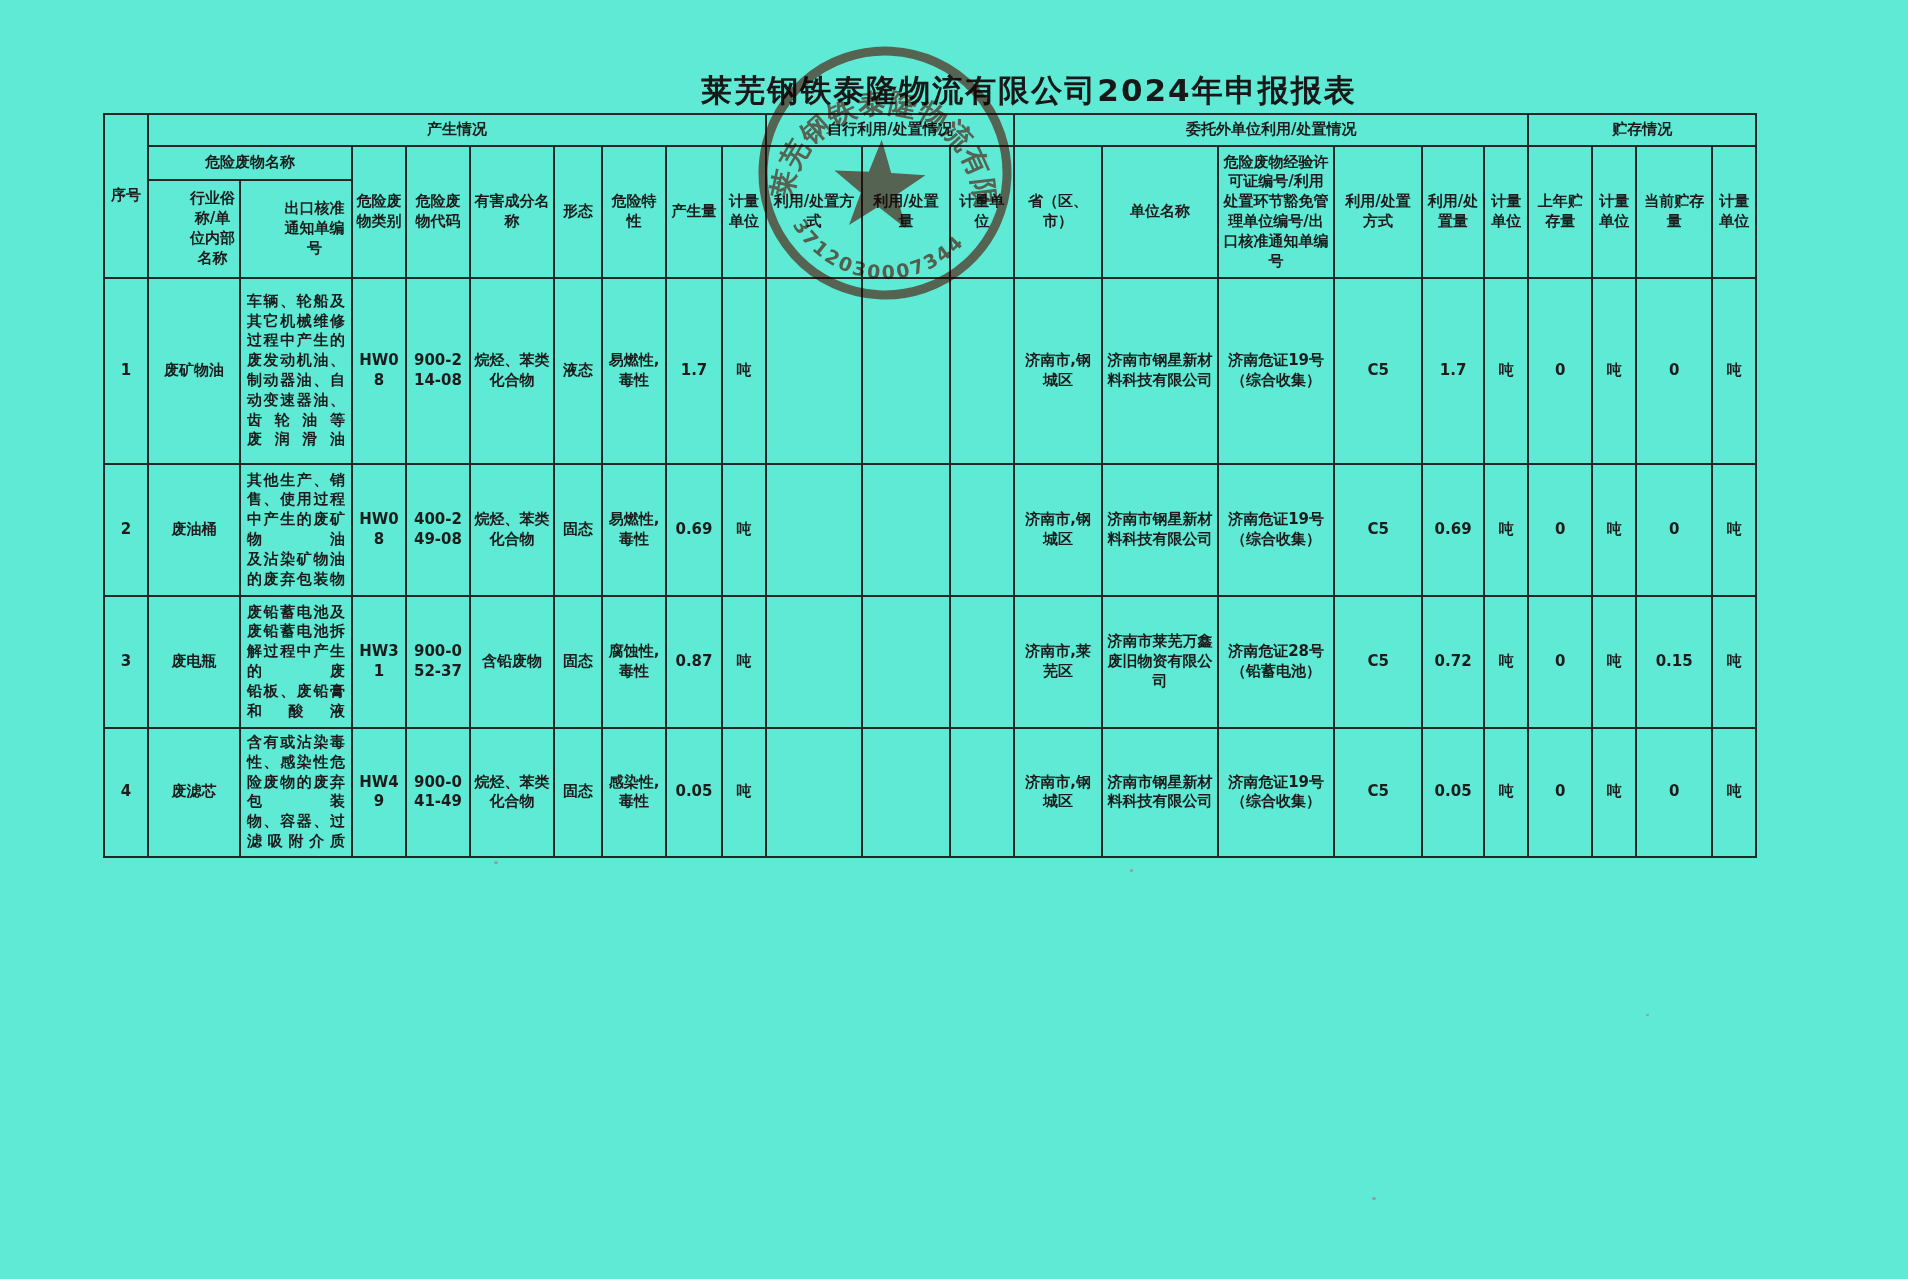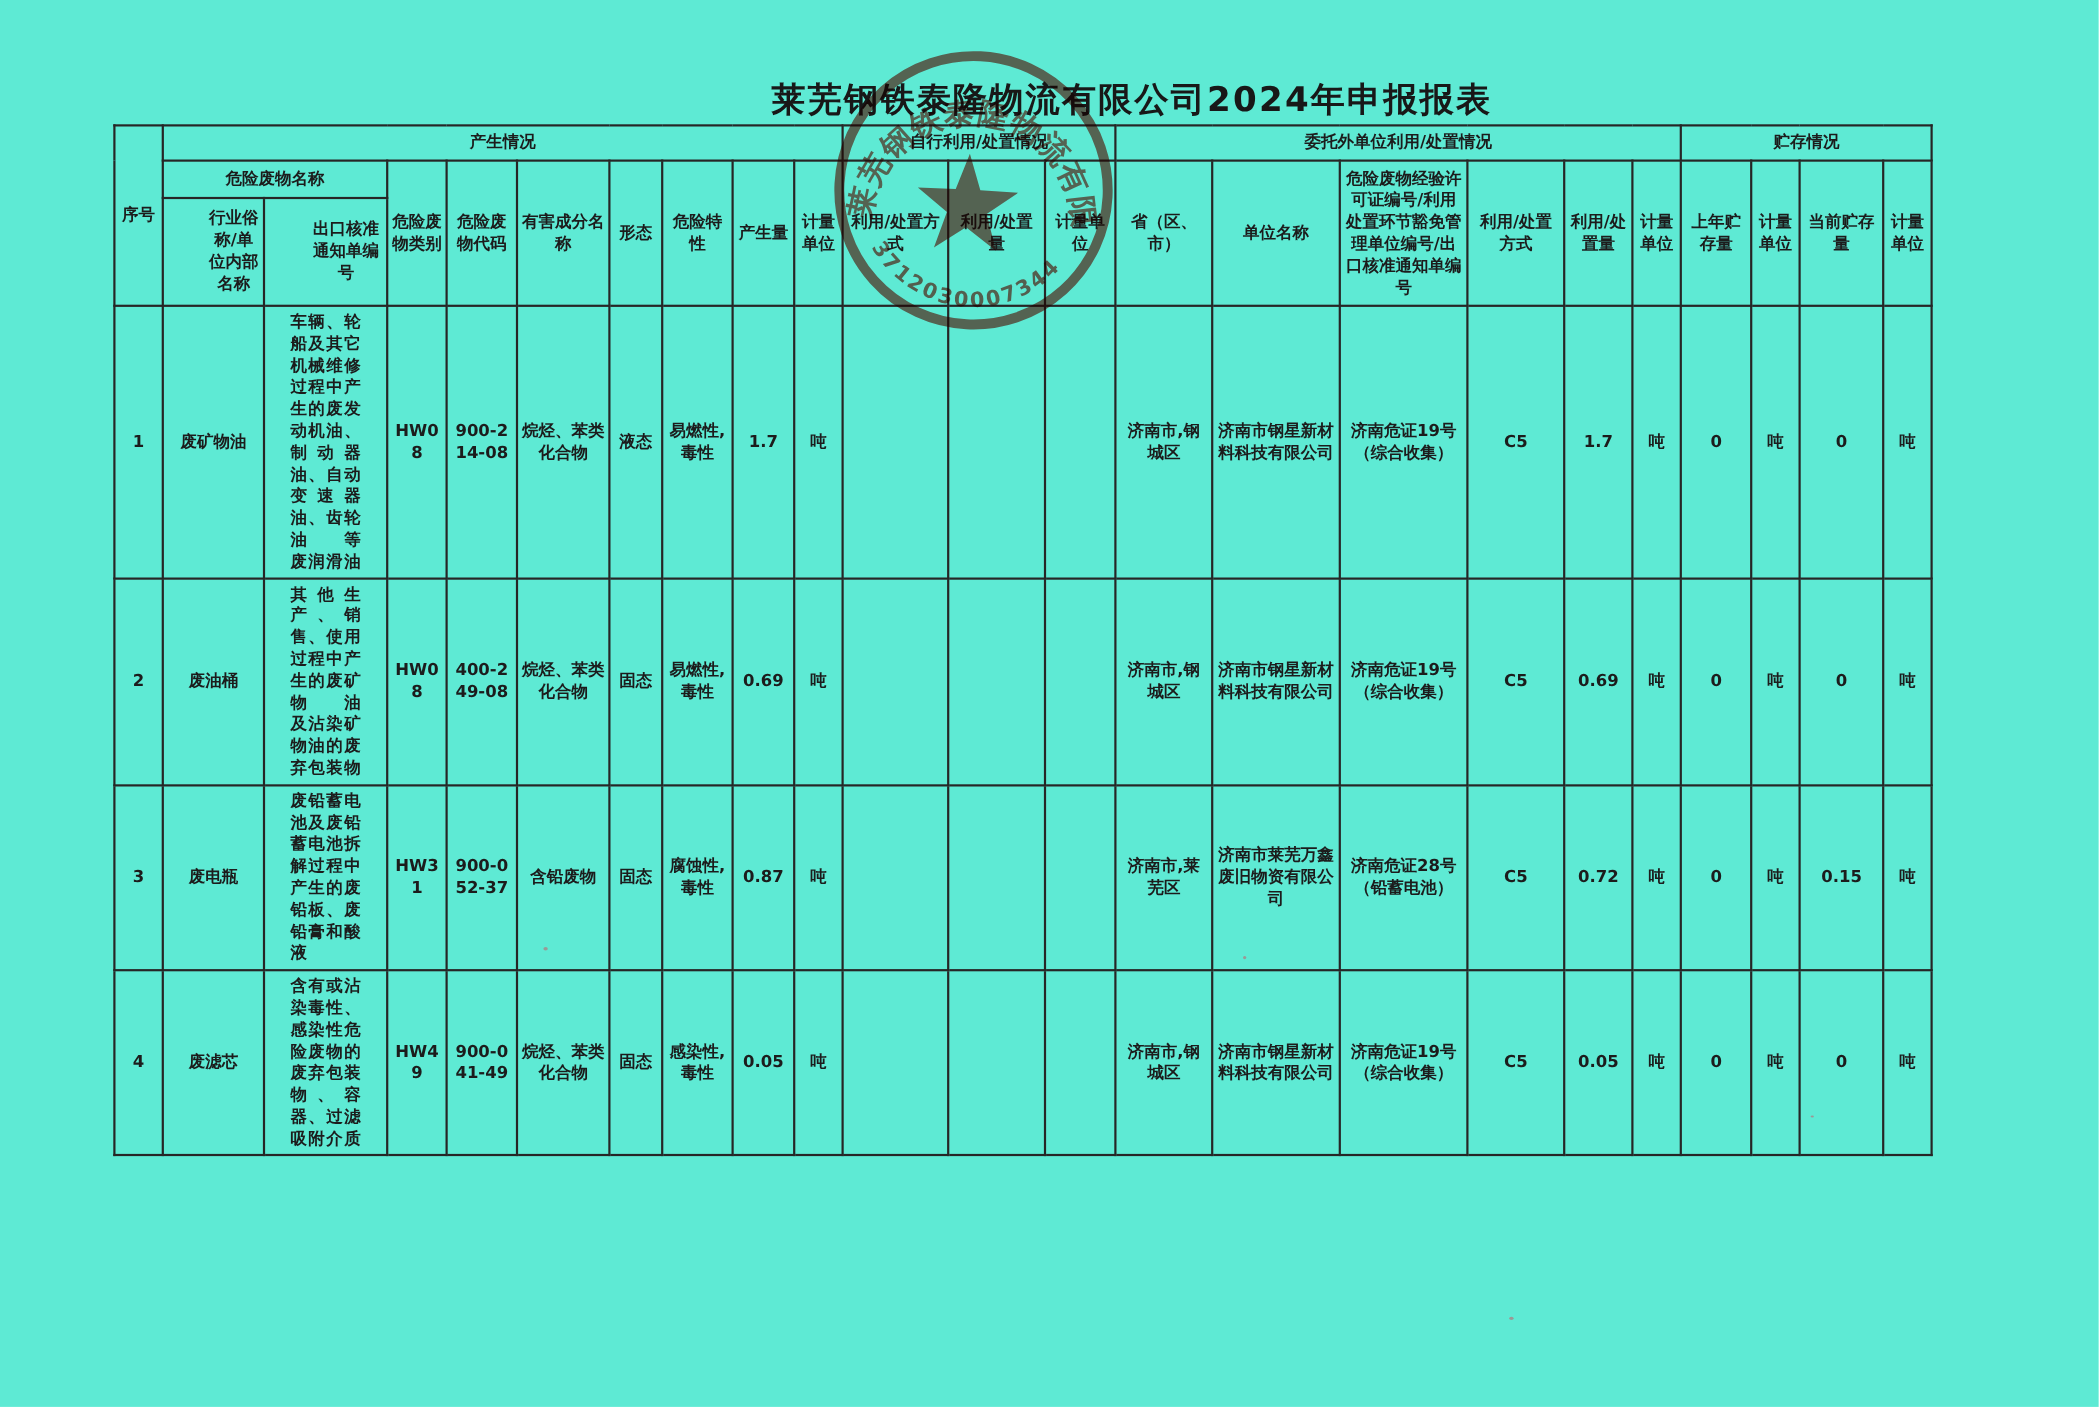--- a/index.html
+++ b/index.html
@@ -14,21 +14,21 @@
   table.decl th,table.decl td{border:2px solid #262626;padding:2px 3px;
          font-size:15px;font-weight:700;line-height:1.32;text-align:center;
          vertical-align:middle;word-break:break-all;white-space:pre-wrap;}
   tr.h1 th{height:26px;}
   tr.h2 th{height:28px;}
   tr.h3 th{height:92px;padding-left:40px;}
   tr.r1 td{height:176px;}
   tr.r2 td{height:122px;}
   tr.r3 td{height:122px;}
   tr.r4 td{height:118px;}
-  table.decl td:nth-child(3){text-align:justify;text-align-last:justify;padding:4px 23px;}
+  table.decl td:nth-child(3){text-align:justify;text-align-last:justify;padding:4px 6px;}
   
   .stamp{position:absolute;left:745px;top:33px;width:290px;height:290px;
          z-index:5;opacity:.82;mix-blend-mode:multiply;pointer-events:none;}
   .stamp svg{width:100%;height:100%;}
   .speck{position:absolute;background:#9a9a96;border-radius:50%;}
   .s1{left:494px;top:861px;width:4px;height:3px;}
   .s2{left:1130px;top:869px;width:3px;height:3px;}
   .s3{left:1646px;top:1014px;width:3px;height:2px;}
   .s4{left:1372px;top:1197px;width:4px;height:3px;}
 </style>

